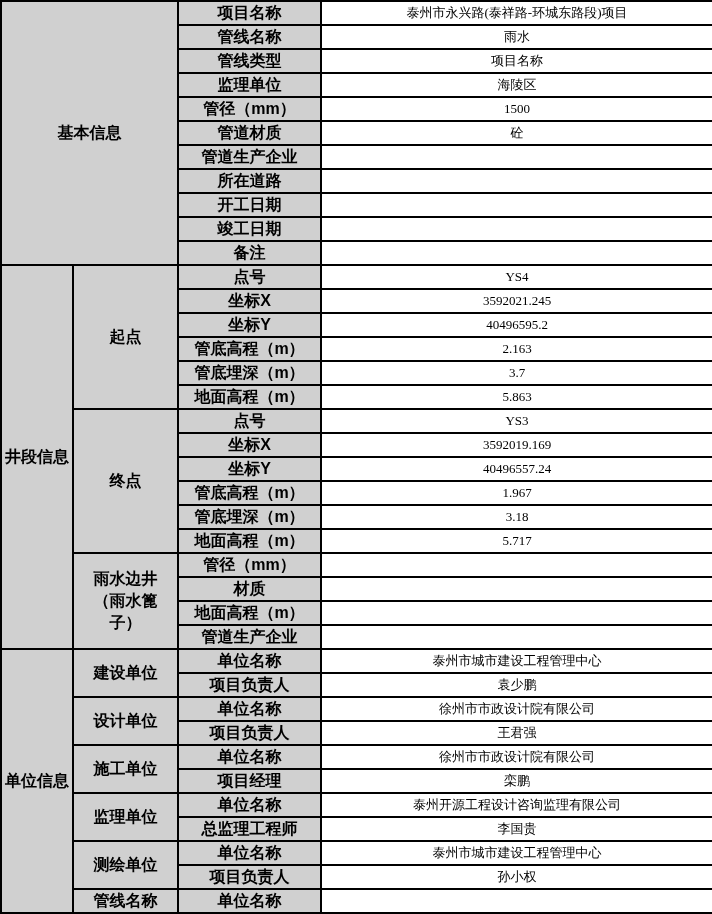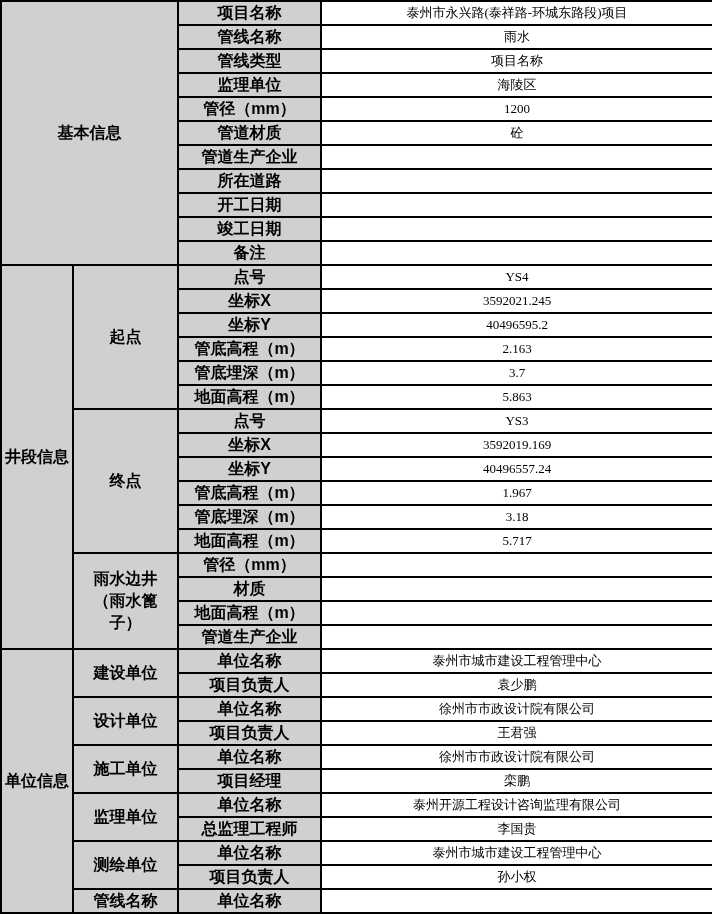--- a/index.html
+++ b/index.html
@@ -73,21 +73,21 @@
     <tr>
           <td class="lbl">管线类型</td>
           <td class="val">项目名称</td>
         </tr>
     <tr>
           <td class="lbl">监理单位</td>
           <td class="val">海陵区</td>
         </tr>
     <tr>
           <td class="lbl">管径（mm）</td>
-          <td class="val">1200</td>
+          <td class="val">1500</td>
         </tr>
     <tr>
           <td class="lbl">管道材质</td>
           <td class="val">砼</td>
         </tr>
     <tr>
           <td class="lbl">管道生产企业</td>
           <td class="val"></td>
         </tr>
     <tr>

